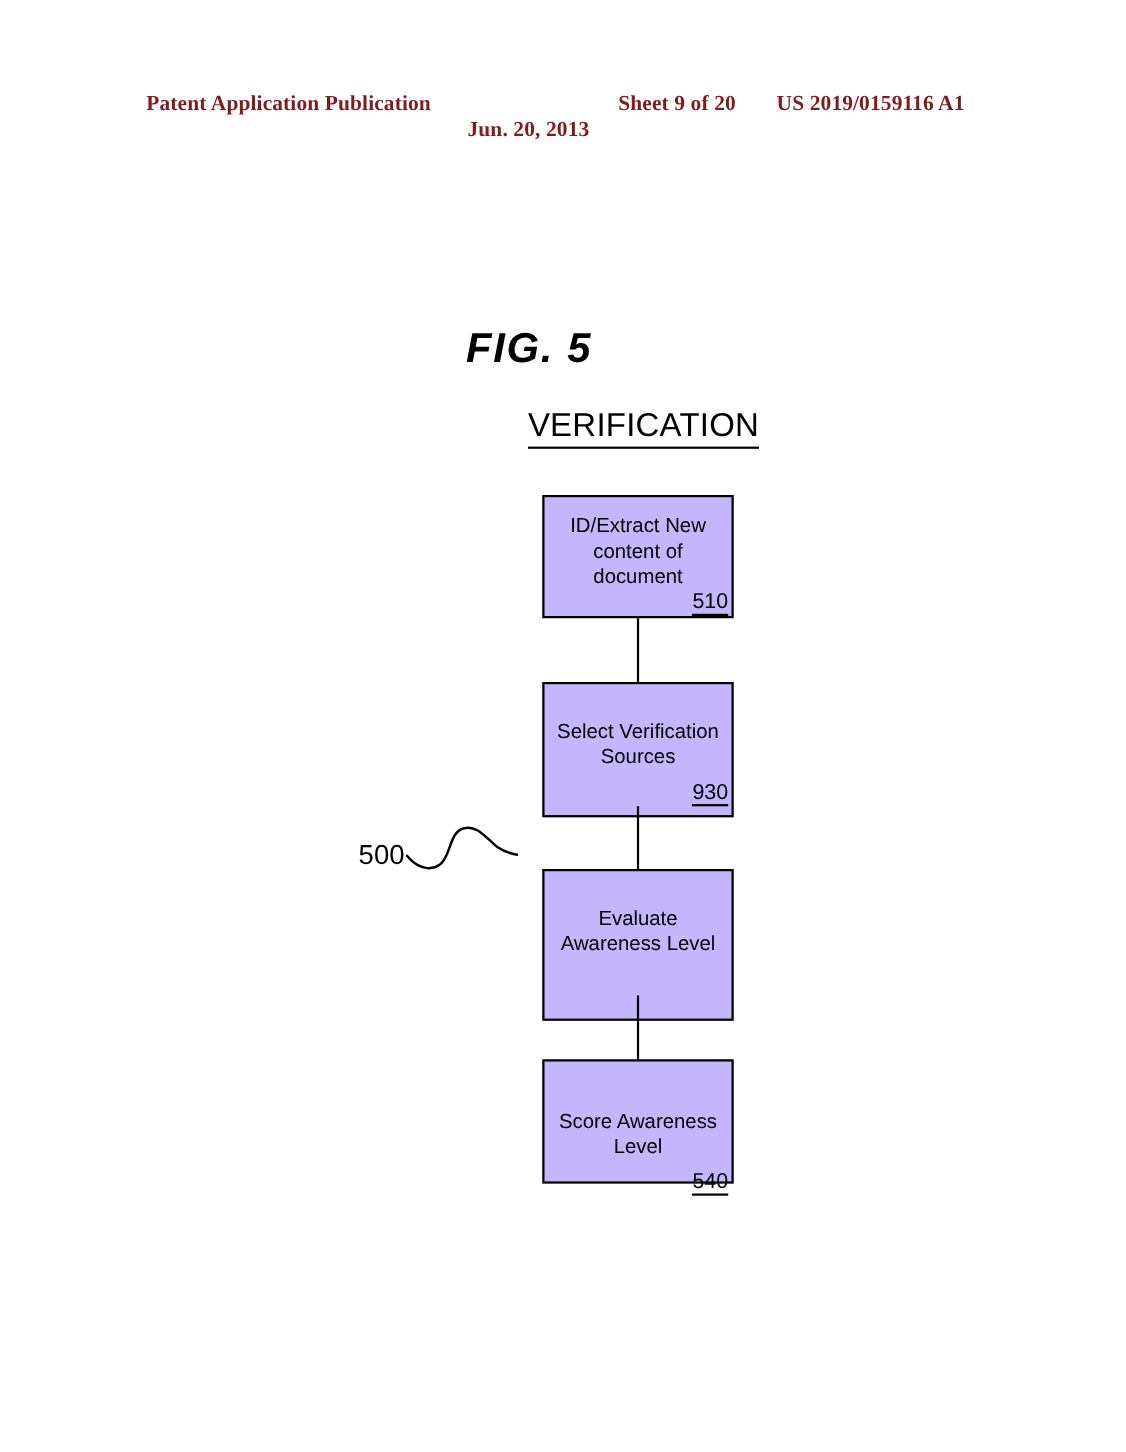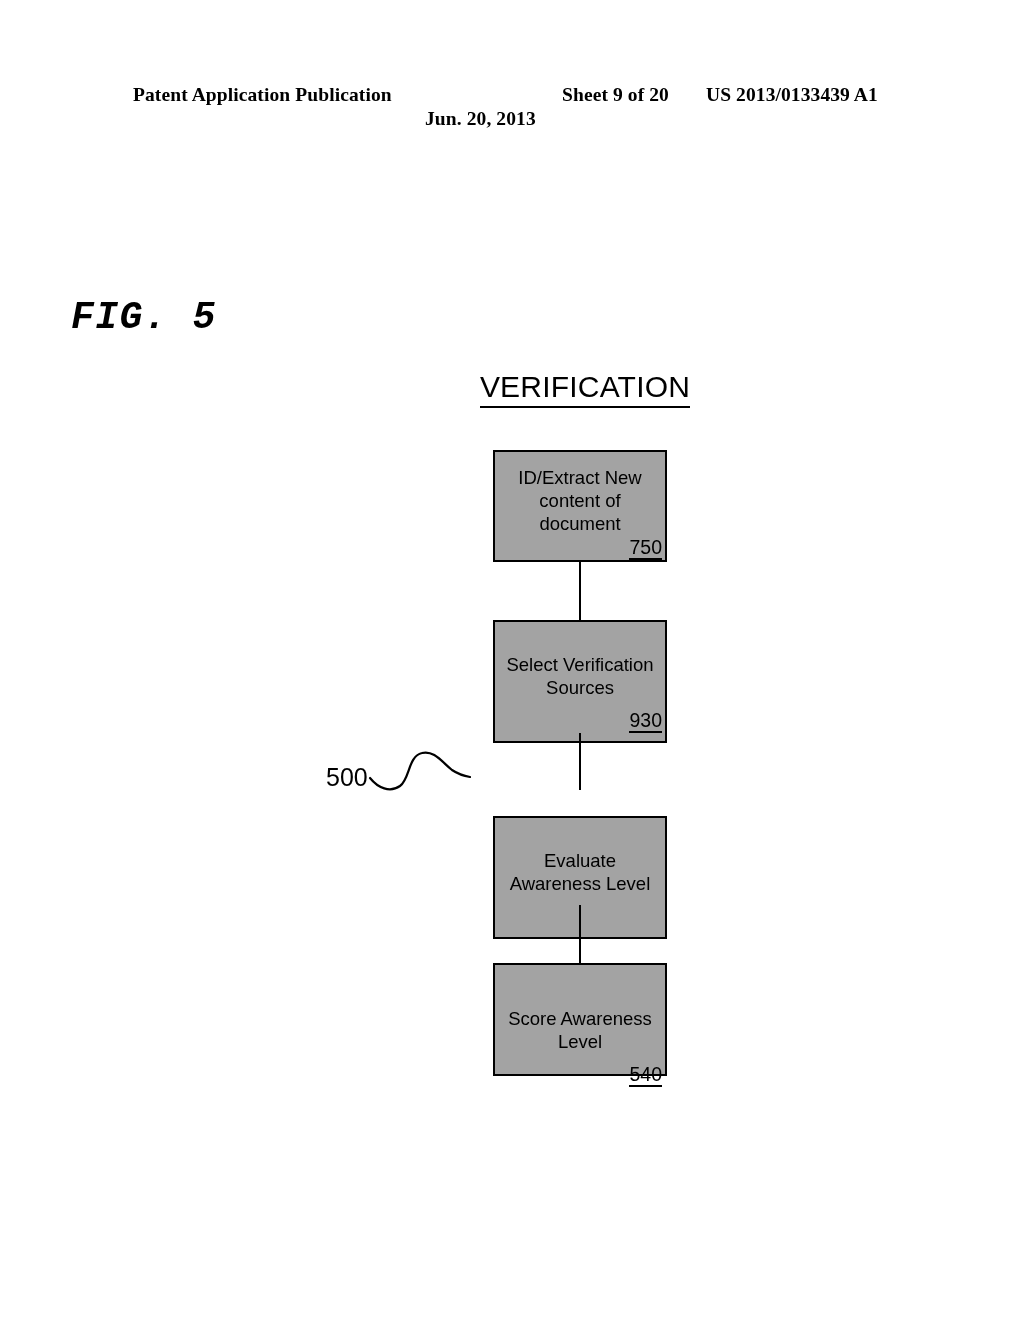--- a/index.html
+++ b/index.html
@@ -24,35 +24,36 @@
     width: 1024px;
     height: 32px;
   }
   .hdr-text {
     position: absolute;
     font-family: "Liberation Serif", serif;
     font-weight: bold;
     font-size: 19.5px;
     letter-spacing: 0.1px;
     white-space: nowrap;
-    color: #000000;
+    color: #7f1d1d;
     top: 0;
   }
   #hdr-pub   { left: 133px; }
   #hdr-date  { left: 425px; margin-top: 24px; }
   #hdr-sheet { left: 562px; }
   #hdr-num   { left: 706px; }
 
   
   #fig-label {
     position: absolute;
     top: 296px;
     left: 0;
     width: 820px;
-    font-family: Liberation Mono, monospace;
+    text-align: center;
+    font-family: Liberation Sans, sans-serif;
     font-weight: bold;
     font-style: italic;
     font-size: 38px;
     letter-spacing: 1.5px;
     color: #000;
   }
   #fig-label .fig-inner { position: relative; left: 71px; }
 
   
   #fig-title {
@@ -82,21 +83,21 @@
     width: 1024px;
     height: 1320px;
   }
 
   .flow-box {
     position: absolute;
     left: 493px;
     width: 174px;
     border: 2.5px solid #000;
     box-sizing: border-box;
-    background: #a3a3a3;
+    background: #c4b5fd;
   }
   .flow-box-text {
     text-align: center;
     font-family: "Liberation Sans", sans-serif;
     font-size: 18.5px;
     line-height: 23px;
     color: #000;
     padding: 0 4px;
     white-space: pre-line;
   }
@@ -115,21 +116,21 @@
 
   
   #box-510 { top: 450px;  height: 112px; }
   #box-510 .flow-box-text { padding-top: 14px; }
   #box-510 .flow-box-ref  { padding-top: 1px; }
 
   #box-520 { top: 620px;  height: 123px; }
   #box-520 .flow-box-text { padding-top: 31px; }
   #box-520 .flow-box-ref  { padding-top: 10px; }
 
-  #box-530 { top: 790px;  height: 123px; margin-top: 26px; }
+  #box-530 { top: 790px;  height: 138px; }
   #box-530 .flow-box-text { padding-top: 31px; }
   #box-530 .flow-box-ref  { padding-top: 10px; }
 
   #box-540 { top: 963px;  height: 113px; }
   #box-540 .flow-box-text { padding-top: 42px; }
   #box-540 .flow-box-ref  { padding-top: 10px; }
 
   
   .connector {
     position: absolute;
@@ -160,34 +161,34 @@
     height: 56px;
   }
 </style>
 </head>
 <body>
 
 <div id="page-header">
   <div class="hdr-text" id="hdr-pub">Patent Application Publication</div>
   <div class="hdr-text" id="hdr-date">Jun. 20, 2013</div>
   <div class="hdr-text" id="hdr-sheet">Sheet 9 of 20</div>
-  <div class="hdr-text" id="hdr-num">US 2013/0133439 A1</div>
+  <div class="hdr-text" id="hdr-num">US 2019/0159116 A1</div>
 </div>
 
 <div id="fig-label"><span class="fig-inner">FIG. 5</span></div>
 
 <div id="fig-title"><span class="title-inner">VERIFICATION</span></div>
 
 <div id="flowchart">
 
   <div class="flow-box" id="box-510">
     <div class="flow-box-text">ID/Extract New
 content of
 document</div>
-    <div class="flow-box-ref"><span>750</span></div>
+    <div class="flow-box-ref"><span>510</span></div>
   </div>
 
   <div class="connector" id="conn-1"></div>
 
   <div class="flow-box" id="box-520">
     <div class="flow-box-text">Select Verification
 Sources</div>
     <div class="flow-box-ref"><span>930</span></div>
   </div>
 

